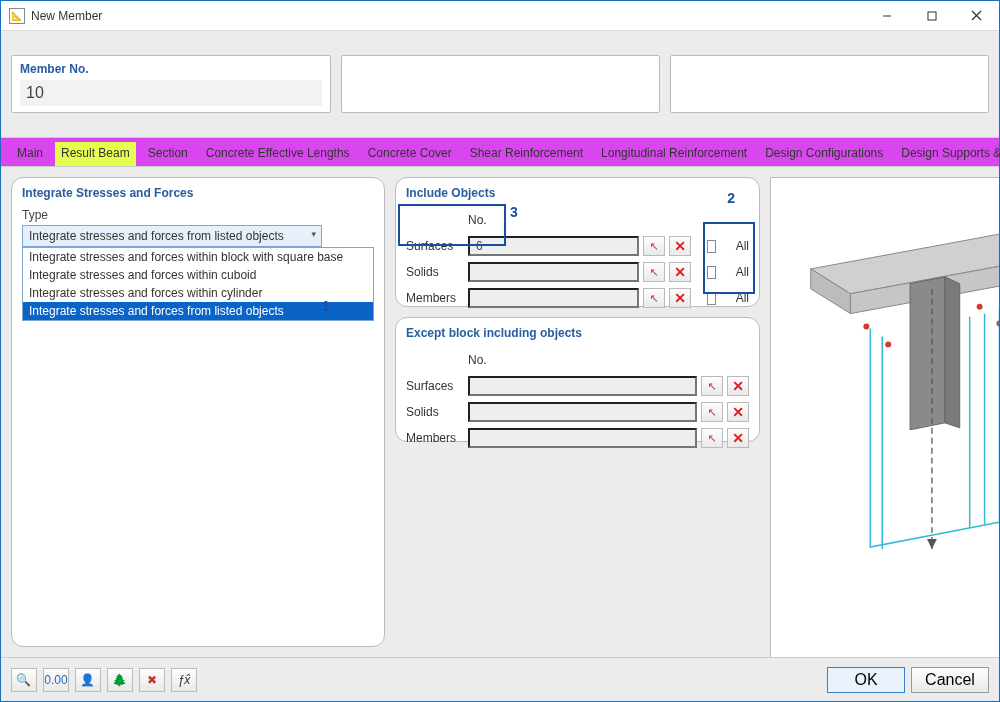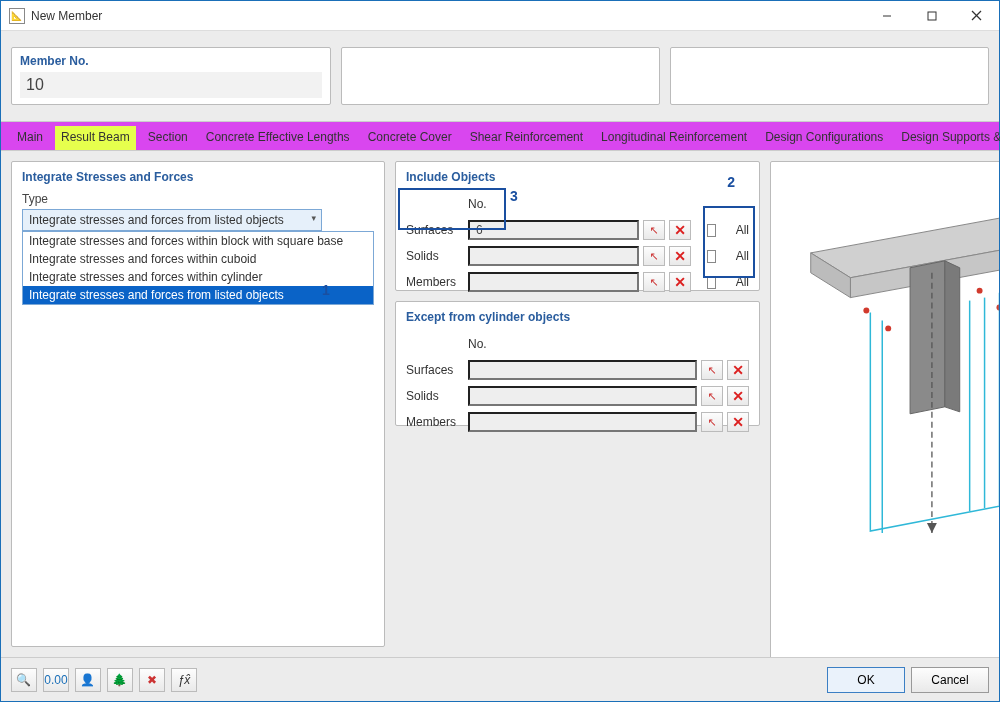--- a/index.html
+++ b/index.html
@@ -9,33 +9,33 @@
     font-size: 12px;
     background: #fff;
     color: #333;
   }
   .window { width: 1000px; height: 702px; border: 1px solid #1a6fb8; display: flex; flex-direction: column; position: relative; }
   .titlebar { height: 30px; background: #fff; display: flex; align-items: center; border-bottom: 1px solid #ddd; }
   .titlebar .title { flex: 1; padding-left: 8px; display: flex; align-items: center; gap: 6px; color: #333; font-size: 12px; }
   .titlebar .win-controls { display: flex; }
   .winbtn { width: 45px; height: 30px; display: flex; align-items: center; justify-content: center; cursor: pointer; }
   .app-icon { width: 16px; height: 16px; display: inline-flex; align-items: center; justify-content: center; background: #fff; border: 1px solid #888; font-size: 9px; }
-  .top-block { padding: 16px 10px; background: #ececec; border-bottom: 1px solid #ccc; display: flex; gap: 10px; }
+  .top-block { padding: 24px 10px; background: #ececec; border-bottom: 1px solid #ccc; display: flex; gap: 10px; }
   .top-panel { background: #fff; border: 1px solid #bbb; border-radius: 2px; padding: 6px 8px; flex: 1; }
   .top-panel.first { flex: 0 0 320px; }
   .label-head { color: #2a5d9e; font-weight: 600; font-size: 12px; margin-bottom: 4px; }
   .input-flat { width: 100%; background: #f2f2f2; border: none; padding: 4px 6px; font-size: 16px; color: #444; }
   .tabstrip { background: #d946ef; border-bottom: 1px solid #ccc; padding: 4px 10px 0; display: flex; gap: 6px; font-size: 12px; flex-wrap: nowrap; }
   .tab { padding: 4px 6px; color: #333; cursor: pointer; border-bottom: 2px solid transparent; white-space: nowrap; }
   .tab.active { background: #e6ff4d; border-bottom: 2px solid #e6ff4d; }
   .content { flex: 1; display: flex; gap: 10px; padding: 10px; background: #ececec; overflow: hidden; }
   .col-left { flex: 0 0 340px; display: flex; flex-direction: column; gap: 10px; }
   .col-mid { flex: 1; display: flex; flex-direction: column; gap: 10px; }
   .col-right { flex: 0 0 300px; display: flex; flex-direction: column; gap: 6px; }
-  .panel { background: #fff; border: 1px solid #bbb; border-radius: 2px; padding: 8px 10px; }
+  .panel { background: #fff; border: 1px solid #bbb; border-radius: 12px; padding: 8px 10px; }
   .panel-tall { flex: 1; }
   .section-title { color: #2a5d9e; font-weight: 600; margin-bottom: 8px; font-size: 12px; }
   .field-label { color: #444; margin-bottom: 3px; }
   .select-box { width: 300px; background: #e6f0fa; border: 1px solid #7ca8d6; padding: 3px 18px 3px 6px; font-size: 12px; position: relative; color: #333; }
   .select-box::after { content: "▾"; position: absolute; right: 5px; top: 3px; font-size: 9px; color: #555; }
   .listbox { width: 352px; border: 1px solid #7ca8d6; background: #fff; font-size: 12px; margin-top: 0; }
   .listbox .opt { padding: 2px 6px; color: #333; }
   .listbox .opt.sel { background: #0a63c7; color: #fff; }
   .obj-row { display: flex; align-items: center; gap: 4px; height: 24px; margin-bottom: 2px; }
   .obj-lab { width: 58px; color: #333; font-size: 12px; }
@@ -44,21 +44,21 @@
   .iconbtn { width: 22px; height: 20px; border: 1px solid #bbb; background: linear-gradient(#fdfdfd,#e9e9e9); display: flex; align-items: center; justify-content: center; cursor: pointer; font-size: 11px; }
   .x-red { color: #dc2020; font-weight: bold; font-size: 14px; }
   .chk { width: 13px; height: 13px; border: 1px solid #888; background: #fff; display: inline-block; }
   .all-chk { display: flex; align-items: center; gap: 20px; width: 42px; }
   .preview { flex: 1; background: #fff; border: 1px solid #bbb; border-radius: 2px; position: relative; }
   .preview svg { width: 100%; height: 100%; }
   .preview-tool { width: 24px; height: 22px; border: 1px solid #bbb; background: linear-gradient(#fdfdfd,#e9e9e9); display: flex; align-items: center; justify-content: center; cursor: pointer; }
   .bottombar { height: 44px; background: #ececec; border-top: 1px solid #ccc; display: flex; align-items: center; padding: 0 10px; gap: 6px; }
   .toolbtn { width: 26px; height: 24px; border: 1px solid #bbb; background: linear-gradient(#fdfdfd,#e9e9e9); display: flex; align-items: center; justify-content: center; cursor: pointer; font-size: 12px; }
   .spacer { flex: 1; }
-  .btn { min-width: 78px; height: 26px; border: 1px solid #999; background: linear-gradient(#fdfdfd,#e9e9e9); cursor: pointer; font-size: 12px; }
+  .btn { min-width: 78px; height: 26px; border: 1px solid #999; background: linear-gradient(#fdfdfd,#e9e9e9); cursor: pointer; font-size: 16px; }
   .btn.primary { border: 1px solid #3b7fc4; background: #eaf2fb; }
   .markbox { border: 2px solid #1a4fa0; position: absolute; pointer-events: none; }
   .mark-num { position: absolute; color: #1a4fa0; font-weight: 700; font-size: 14px; }
 </style>
 </head>
 <body>
 
 <div class="window">
 
   <div class="titlebar">
@@ -181,21 +181,21 @@
             <div style="width:8px;"></div>
             <label class="all-chk">
                 <span class="chk"></span>
                 <span>All</span>
               </label>
           </div>
         </div>
       </div>
 
       <div class="panel" style="height:125px;">
-        <div class="section-title">Except from cylinder objects</div>
+        <div class="section-title">Except block including objects</div>
         <div>
           <div class="obj-row obj-hdr">
             <div class="obj-lab"></div>
             <div style="width:30px;">No.</div>
           </div>
           <div class="obj-row">
             <div class="obj-lab">Surfaces</div>
             <input class="obj-val" value="" style="">
             <div class="iconbtn">
                 <span style="color:#c33;">↖</span>

